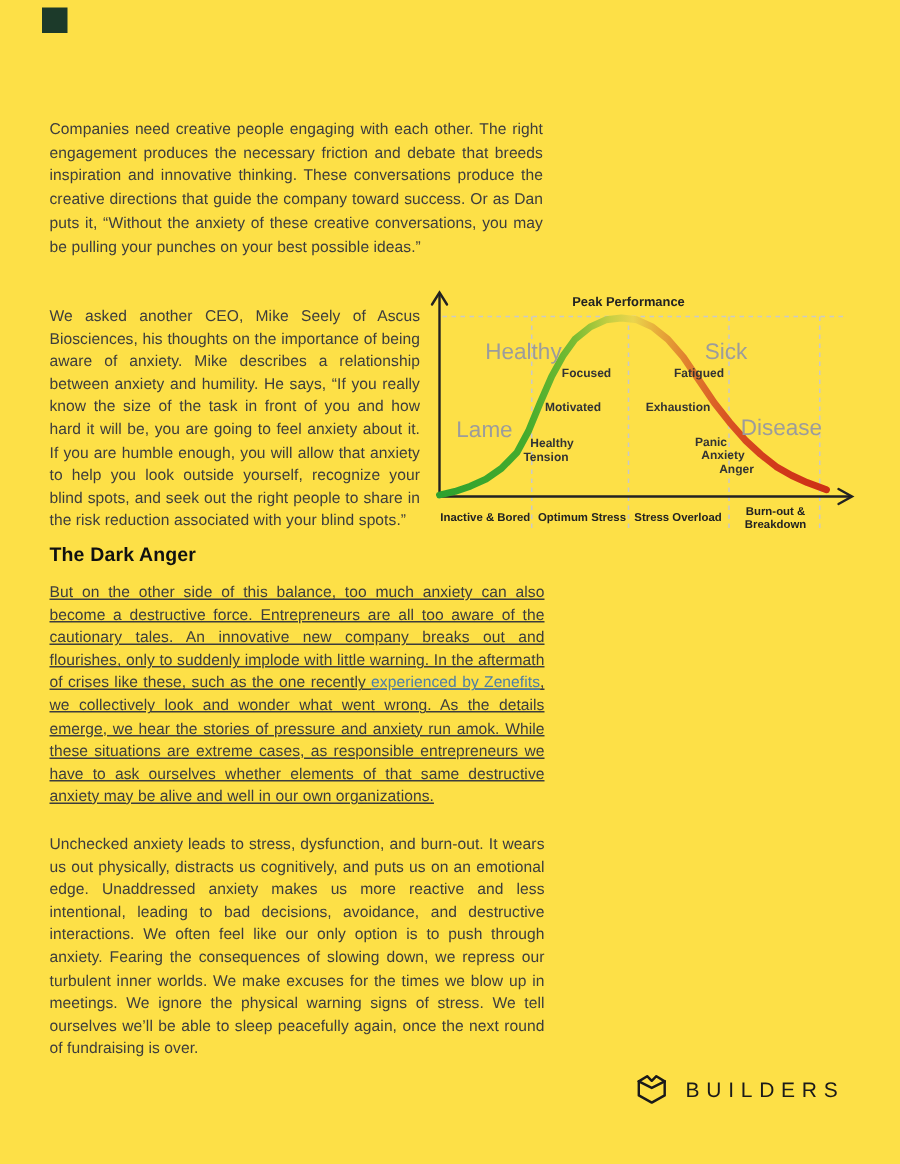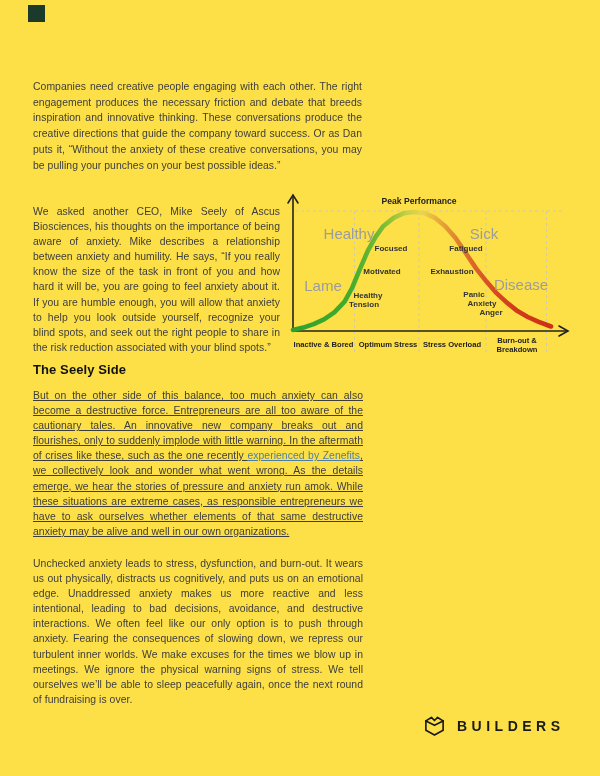--- a/index.html
+++ b/index.html
@@ -22,21 +22,21 @@
   }
   .doc-link { color:#4d7ea8; text-decoration:underline; cursor:pointer; }
   .chart { position:absolute; left:286px; top:191px; }
   .chart text { text-anchor:middle; }
   .zone  { fill:#9c9c9c; font-size:15px; }
   .stage { fill:#333333; font-size:8px;  font-weight:bold; }
   .xlab  { fill:#222222; font-size:7.6px; font-weight:bold; }
   .peak  { fill:#222222; font-size:8.6px; font-weight:bold; }
   .logo { position:absolute; left:423px; top:714px; display:flex; align-items:center; gap:11px; }
   .logo-text {
-    font-size:14px; font-weight:700; letter-spacing:4.5px; color:#1a1a1a;
+    font-size:14px; font-weight:400; letter-spacing:4.5px; color:#1a1a1a;
     font-family:"Liberation Sans", sans-serif;
   }
 </style>
 </head>
 <body>
 
 <div class="page">
 
   <div class="corner-mark" style="background: rgb(28, 58, 42);"></div>
 
@@ -95,21 +95,21 @@
     <text class="stage" x="196" y="115">Anxiety</text>
     <text class="stage" x="205" y="124">Anger</text>
 
     <text class="xlab" x="37.5" y="156">Inactive &amp; Bored</text>
     <text class="xlab" x="102" y="156">Optimum Stress</text>
     <text class="xlab" x="166" y="156">Stress Overload</text>
     <text class="xlab" x="231" y="152">Burn-out &amp;</text>
     <text class="xlab" x="231" y="161">Breakdown</text>
   </svg>
 
-  <div class="heading">The Seely Side</div>
+  <div class="heading">The Dark Anger</div>
 
   <div class="body-text p3"><span>But on the other side of this balance, too much anxiety can also become a destructive force. Entrepreneurs are all too aware of the cautionary tales. An innovative new company breaks out and flourishes, only to suddenly implode with little warning. In the aftermath of crises like these, such as the one recently </span><a class="doc-link">experienced by Zenefits</a><span>, we collectively look and wonder what went wrong. As the details emerge, we hear the stories of pressure and anxiety run amok. While these situations are extreme cases, as responsible entrepreneurs we have to ask ourselves whether elements of that same destructive anxiety may be alive and well in our own organizations.</span></div>
 
   <div class="body-text p4">Unchecked anxiety leads to stress, dysfunction, and burn-out. It wears us out physically, distracts us cognitively, and puts us on an emotional edge. Unaddressed anxiety makes us more reactive and less intentional, leading to bad decisions, avoidance, and destructive interactions. We often feel like our only option is to push through anxiety. Fearing the consequences of slowing down, we repress our turbulent inner worlds. We make excuses for the times we blow up in meetings. We ignore the physical warning signs of stress. We tell ourselves we’ll be able to sleep peacefully again, once the next round of fundraising is over.</div>
 
   <div class="logo">
     <svg width="23" height="23" viewBox="0 0 24 24" fill="none" stroke="#1a1a1a" stroke-width="1.7" stroke-linejoin="round" stroke-linecap="round">
       <path d="M3,7.2 L3,17 L12,22 L21,17 L21,7.2"></path>
       <path d="M3,7.2 L8.8,3.6 L12,6.8 L15.2,3.6 L21,7.2"></path>
       <path d="M3,7.2 L12,11.8 L21,7.2"></path>

